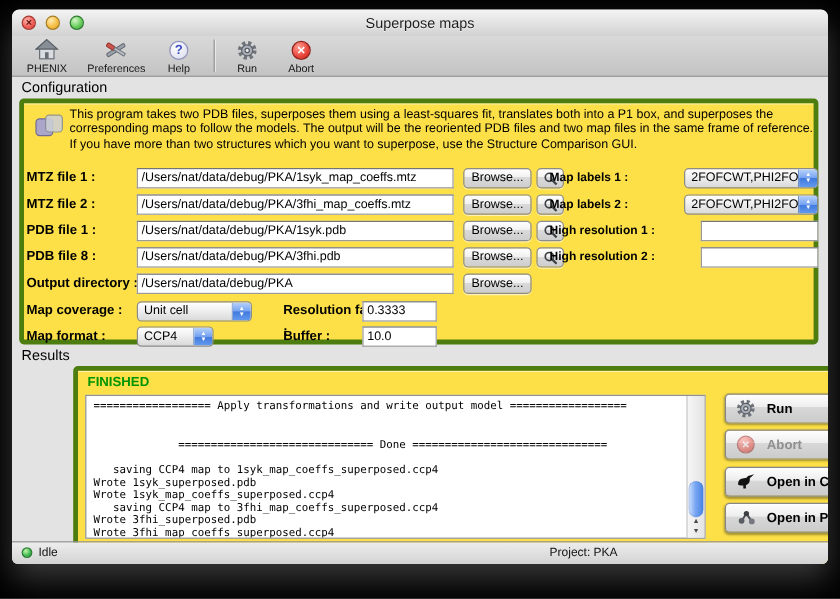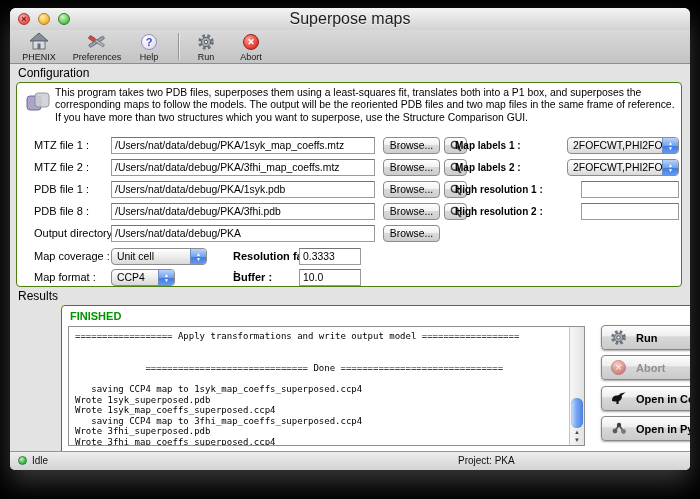--- a/index.html
+++ b/index.html
@@ -7,21 +7,21 @@
        font-family:"Liberation Sans",sans-serif;-webkit-font-smoothing:antialiased;}
 
   .window{position:absolute;left:10px;top:8px;width:680px;height:462px;background:#e3e3e3;
           border-radius:6px 6px 5px 5px;overflow:hidden;
           box-shadow:0 12px 26px rgba(190,190,190,.30),0 2px 6px rgba(0,0,0,.9);}
 
   
   .titlebar{position:absolute;top:0;left:0;right:0;height:22px;
             background:linear-gradient(#f4f4f4,#dcdcdc 70%,#d2d2d2);}
   .title{position:absolute;left:0;right:0;top:0;line-height:22px;text-align:center;
-         font-size:16px;color:#1d1d1d;text-shadow:0 1px 0 rgba(255,255,255,.65);}
+         font-size:12px;color:#1d1d1d;text-shadow:0 1px 0 rgba(255,255,255,.65);}
   .tl{position:absolute;top:5px;width:12px;height:12px;border-radius:50%;box-sizing:border-box;
       text-align:center;line-height:10px;font-size:9px;font-weight:bold;}
   .tl.red{left:8px;background:radial-gradient(circle at 35% 30%,#ffb4ae,#f1605a 55%,#d53a2e);
           border:1px solid #a83830;color:#641510;}
   .tl.yellow{left:28px;background:radial-gradient(circle at 35% 30%,#ffeab2,#f6c044 55%,#d99d21);
           border:1px solid #a87d20;}
   .tl.green{left:48px;background:radial-gradient(circle at 35% 30%,#d4f6c9,#6ccf5f 55%,#33a337);
           border:1px solid #2d7c2e;}
 
   
@@ -36,34 +36,34 @@
               box-shadow:1px 0 0 rgba(255,255,255,.55);}
   .help-bubble{width:16px;height:16px;border-radius:50%;border:1px solid #8f93bb;box-sizing:border-box;
                background:radial-gradient(circle at 35% 30%,#ffffff,#e3e4f2 70%,#c9cbe2);
                color:#3d4fc0;font-size:11px;font-weight:bold;text-align:center;line-height:14px;}
   .abort-circle{width:16px;height:16px;border-radius:50%;box-sizing:border-box;border:1px solid #8f201a;
                 background:radial-gradient(circle at 35% 30%,#ff9d94,#e8443a 60%,#bb1f16);
                 color:#fff;font-size:9px;font-weight:bold;text-align:center;line-height:14px;}
 
   
   .section-title{position:absolute;left:8px;font-size:12px;font-weight:normal;color:#000;}
-  .groupbox{position:absolute;left:6px;width:666px;box-sizing:border-box;background:#ffffff;
-            border:1px solid #4d7c0f;border-radius:4px;box-shadow:inset 0 1px 0 rgba(255,255,255,.55);}
+  .groupbox{position:absolute;left:6px;width:666px;box-sizing:border-box;background:#fde047;
+            border:4px solid #4d7c0f;border-radius:4px;box-shadow:inset 0 1px 0 rgba(255,255,255,.55);}
   #cfg-title{top:58px;}
   #cfg-box{top:74px;height:205px;}
   #res-title{top:281px;}
   #res-box{top:297px;height:172px;margin-left:45px;}
 
   .desc-icon{position:absolute;left:8px;top:6px;width:26px;height:26px;}
   .desc-text{position:absolute;left:38px;top:4px;width:622px;font-size:10.4px;line-height:12.3px;color:#000;}
 
   .cfg-row{position:absolute;left:0;right:0;height:17px;}
   .r1{top:54px}.r2{top:76px}.r3{top:98px}.r4{top:120px}.r5{top:142px}.r6{top:165px}.r7{top:186px}
 
-  .flabel{position:absolute;left:17px;font-size:11px;font-weight:normal;line-height:17px;white-space:nowrap;color:#000;}
+  .flabel{position:absolute;left:2px;font-size:11px;font-weight:bold;line-height:17px;white-space:nowrap;color:#000;}
   .rlabel{position:absolute;left:438px;font-size:10px;font-weight:bold;line-height:17px;white-space:nowrap;color:#000;}
   .rf-label{position:absolute;left:184px;width:94px;font-size:11px;font-weight:bold;line-height:17px;color:#000;margin-left:32px;}
 
   .tfield{position:absolute;height:17px;box-sizing:border-box;background:#fff;
           border:1px solid #9b9b9b;border-top-color:#747474;
           font-family:"Liberation Sans",sans-serif;font-size:10.4px;color:#000;padding:0 3px;outline:none;}
   .path-field{left:94px;width:264px;}
   .hres-field{left:564px;width:98px;}
   .small-field{left:282px;width:62px;}
 

